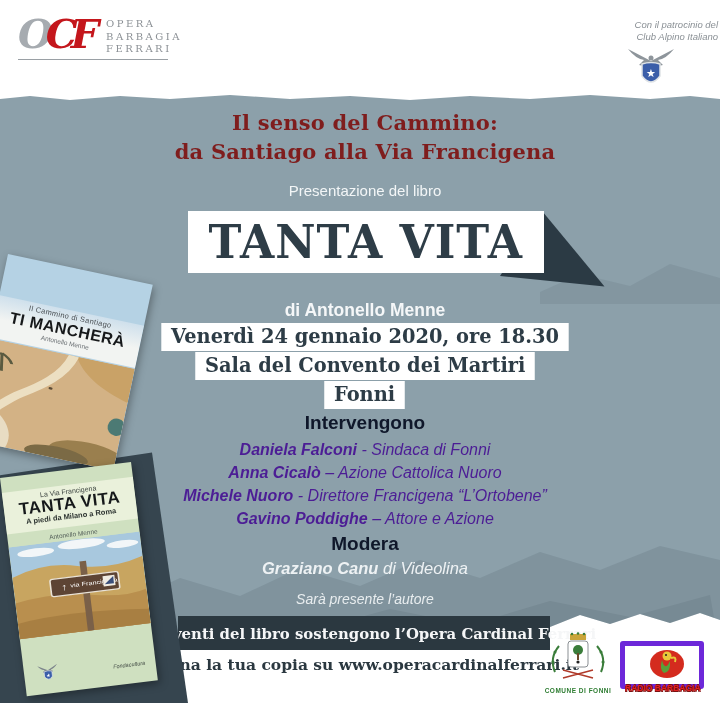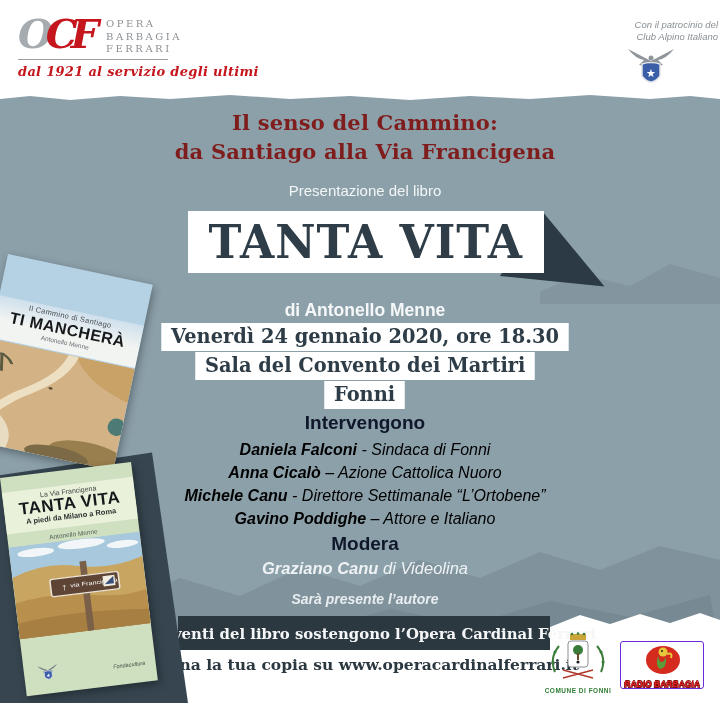--- a/index.html
+++ b/index.html
@@ -43,36 +43,36 @@
     display:flex; align-items:center; justify-content:center; }
   .banner-title { font-family:"DejaVu Serif", serif; font-weight:bold; font-size:46px; color:#2e3d47; letter-spacing:1px; transform:scaleX(.96); white-space:nowrap; }
   .author-line { top:300px; font-size:17.5px; font-weight:bold; color:#f5f7f8; z-index:2; }
 
   .event-box { top:322px; z-index:2; }
   .event-line { display:block; margin:1px 0;text-align:center; }
   .event-line span { display:inline-block; background:#ffffff; color:#2d3c46; font-size:20px; line-height:22px; padding:2px 10px 4px; transform:scaleX(.97); }
 
   .sec-heading { font-size:19px; font-weight:bold; color:#0f172a; z-index:2; }
   .interv-heading { top:412px; }
-  .speakers { top:438px; color:#000000; font-size:16px; font-style:italic; line-height:23px; z-index:2; }
+  .speakers { top:438px; color:#4c1d95; font-size:16px; font-style:italic; line-height:23px; z-index:2; }
   .speakers b { font-weight:bold; }
   .modera-heading { top:533px; }
   .moderator { top:559px; color:#eef2f4; font-size:16.5px; font-style:italic; z-index:2; }
   .moderator b { font-weight:bold; }
-  .note { top:591px; color:#e8edef; font-size:14px; font-style:italic; z-index:2;font-weight:bold; }
+  .note { top:591px; color:#e8edef; font-size:14px; font-style:italic; z-index:2; }
 
   .proventi-box { position:absolute; left:178px; top:616px; width:372px; height:34px; background:#2b3840; z-index:2;
     display:flex; align-items:center; justify-content:center; }
   .proventi-box span { color:#f5f6f7; font-family:"DejaVu Serif", serif; font-weight:bold; font-size:15.5px; white-space:nowrap; transform:scaleX(.96); }
   .order-line { position:absolute; left:0; right:0; top:655px; text-align:center; font-family:"DejaVu Serif", serif; font-weight:bold; font-size:15.5px; color:#2b3840; z-index:2; }
 
   
   .comune { position:absolute; left:541px; top:632px; width:74px; text-align:center; z-index:2; }
   .comune-label { font-size:6.5px; font-weight:bold; color:#2e7d32; letter-spacing:0.5px; margin-top:1px; }
-  .radio { position:absolute; left:620px; top:641px; width:84px; height:48px; background:#fff; border:1px solid #6d28d9; border-radius:3px; text-align:center; z-index:2; }
+  .radio { position:absolute; left:620px; top:641px; width:84px; height:48px; background:#fff; border:5px solid #6d28d9; border-radius:3px; text-align:center; z-index:2; }
   .radio-label { font-size:8.5px; font-weight:900; color:#e02020; letter-spacing:0px; line-height:9px;
     text-shadow:0.6px 0.6px 0 #7a1010, -0.6px 0.6px 0 #7a1010, 0.6px -0.6px 0 #7a1010; white-space:nowrap; }
 
   
   .book-backing { position:absolute; left:0; top:450px; width:200px; height:253px; background:#36454f; z-index:4;
     clip-path:polygon(0 10%, 76% 1%, 94% 100%, 0 100%); }
   .book { position:absolute; overflow:hidden; box-shadow:2px 3px 8px rgba(0,0,0,0.35); }
   .book1 { left:8px; top:254px; width:148px; height:190px; transform:rotate(12deg); transform-origin:top left; z-index:5; background:#b5d2e4; }
   .book1 .band { position:absolute; left:0; top:22%; width:100%; height:23%; background:linear-gradient(#cfe0ec, #f2f4f2 55%); text-align:center; padding-top:2px; }
   .b-series { font-size:7.5px; color:#4a4f53; letter-spacing:0.3px; }
@@ -99,21 +99,20 @@
   <div class="ocf-logo">
     <div class="ocf-row">
       <div class="ocf-mono"><span class="o">O</span><span class="cf">CF</span></div>
       <div class="ocf-names">
         <div>OPERA</div>
         <div>BARBAGIA</div>
         <div>FERRARI</div>
       </div>
     </div>
     <div class="ocf-underline"></div>
-    <div class="ocf-tagline">dal 1921 al servizio degli ultimi</div>
   </div>
 
   <div class="patronage">
     <div class="patronage-text">
       <div>Con il patrocinio del</div>
       <div>Club Alpino Italiano</div>
     </div>
     <svg width="48" height="46" viewBox="0 0 48 46">
       <path d="M24 15 L1 3 Q9 13 17 14 L12 19 Q18 21 22 18 L24 20 L26 18 Q30 21 36 19 L31 14 Q39 13 47 3 L24 15Z" fill="#8e959b"></path>
       <circle cx="24" cy="12" r="2.5" fill="#8e959b"></circle>
@@ -144,22 +143,22 @@
     <div class="center-txt event-box slab">
       <div class="event-line"><span>Venerdì 24 gennaio 2020, ore 18.30</span></div>
       <div class="event-line"><span>Sala del Convento dei Martiri</span></div>
       <div class="event-line"><span>Fonni</span></div>
     </div>
 
     <div class="center-txt sec-heading interv-heading">Intervengono</div>
     <div class="center-txt speakers">
       <div><b>Daniela Falconi</b><span> - </span><span>Sindaca di Fonni</span></div>
       <div><b>Anna Cicalò</b><span> – </span><span>Azione Cattolica Nuoro</span></div>
-      <div><b>Michele Canu</b><span> - </span><span>Direttore Settimanale “L’Ortobene”</span></div>
-      <div><b>Gavino Poddighe</b><span> – </span><span>Attore e Italiano</span></div>
+      <div><b>Michele Nuoro</b><span> - </span><span>Direttore Francigena “L’Ortobene”</span></div>
+      <div><b>Gavino Poddighe</b><span> – </span><span>Attore e Azione</span></div>
     </div>
 
     <div class="center-txt sec-heading modera-heading">Modera</div>
     <div class="center-txt moderator"><b>Graziano Canu</b><span> di Videolina</span></div>
 
     <div class="center-txt note">Sarà presente l’autore</div>
   </div>
 
   <div class="proventi-box">
     <span>I proventi del libro sostengono l’Opera Cardinal Ferrari</span>

